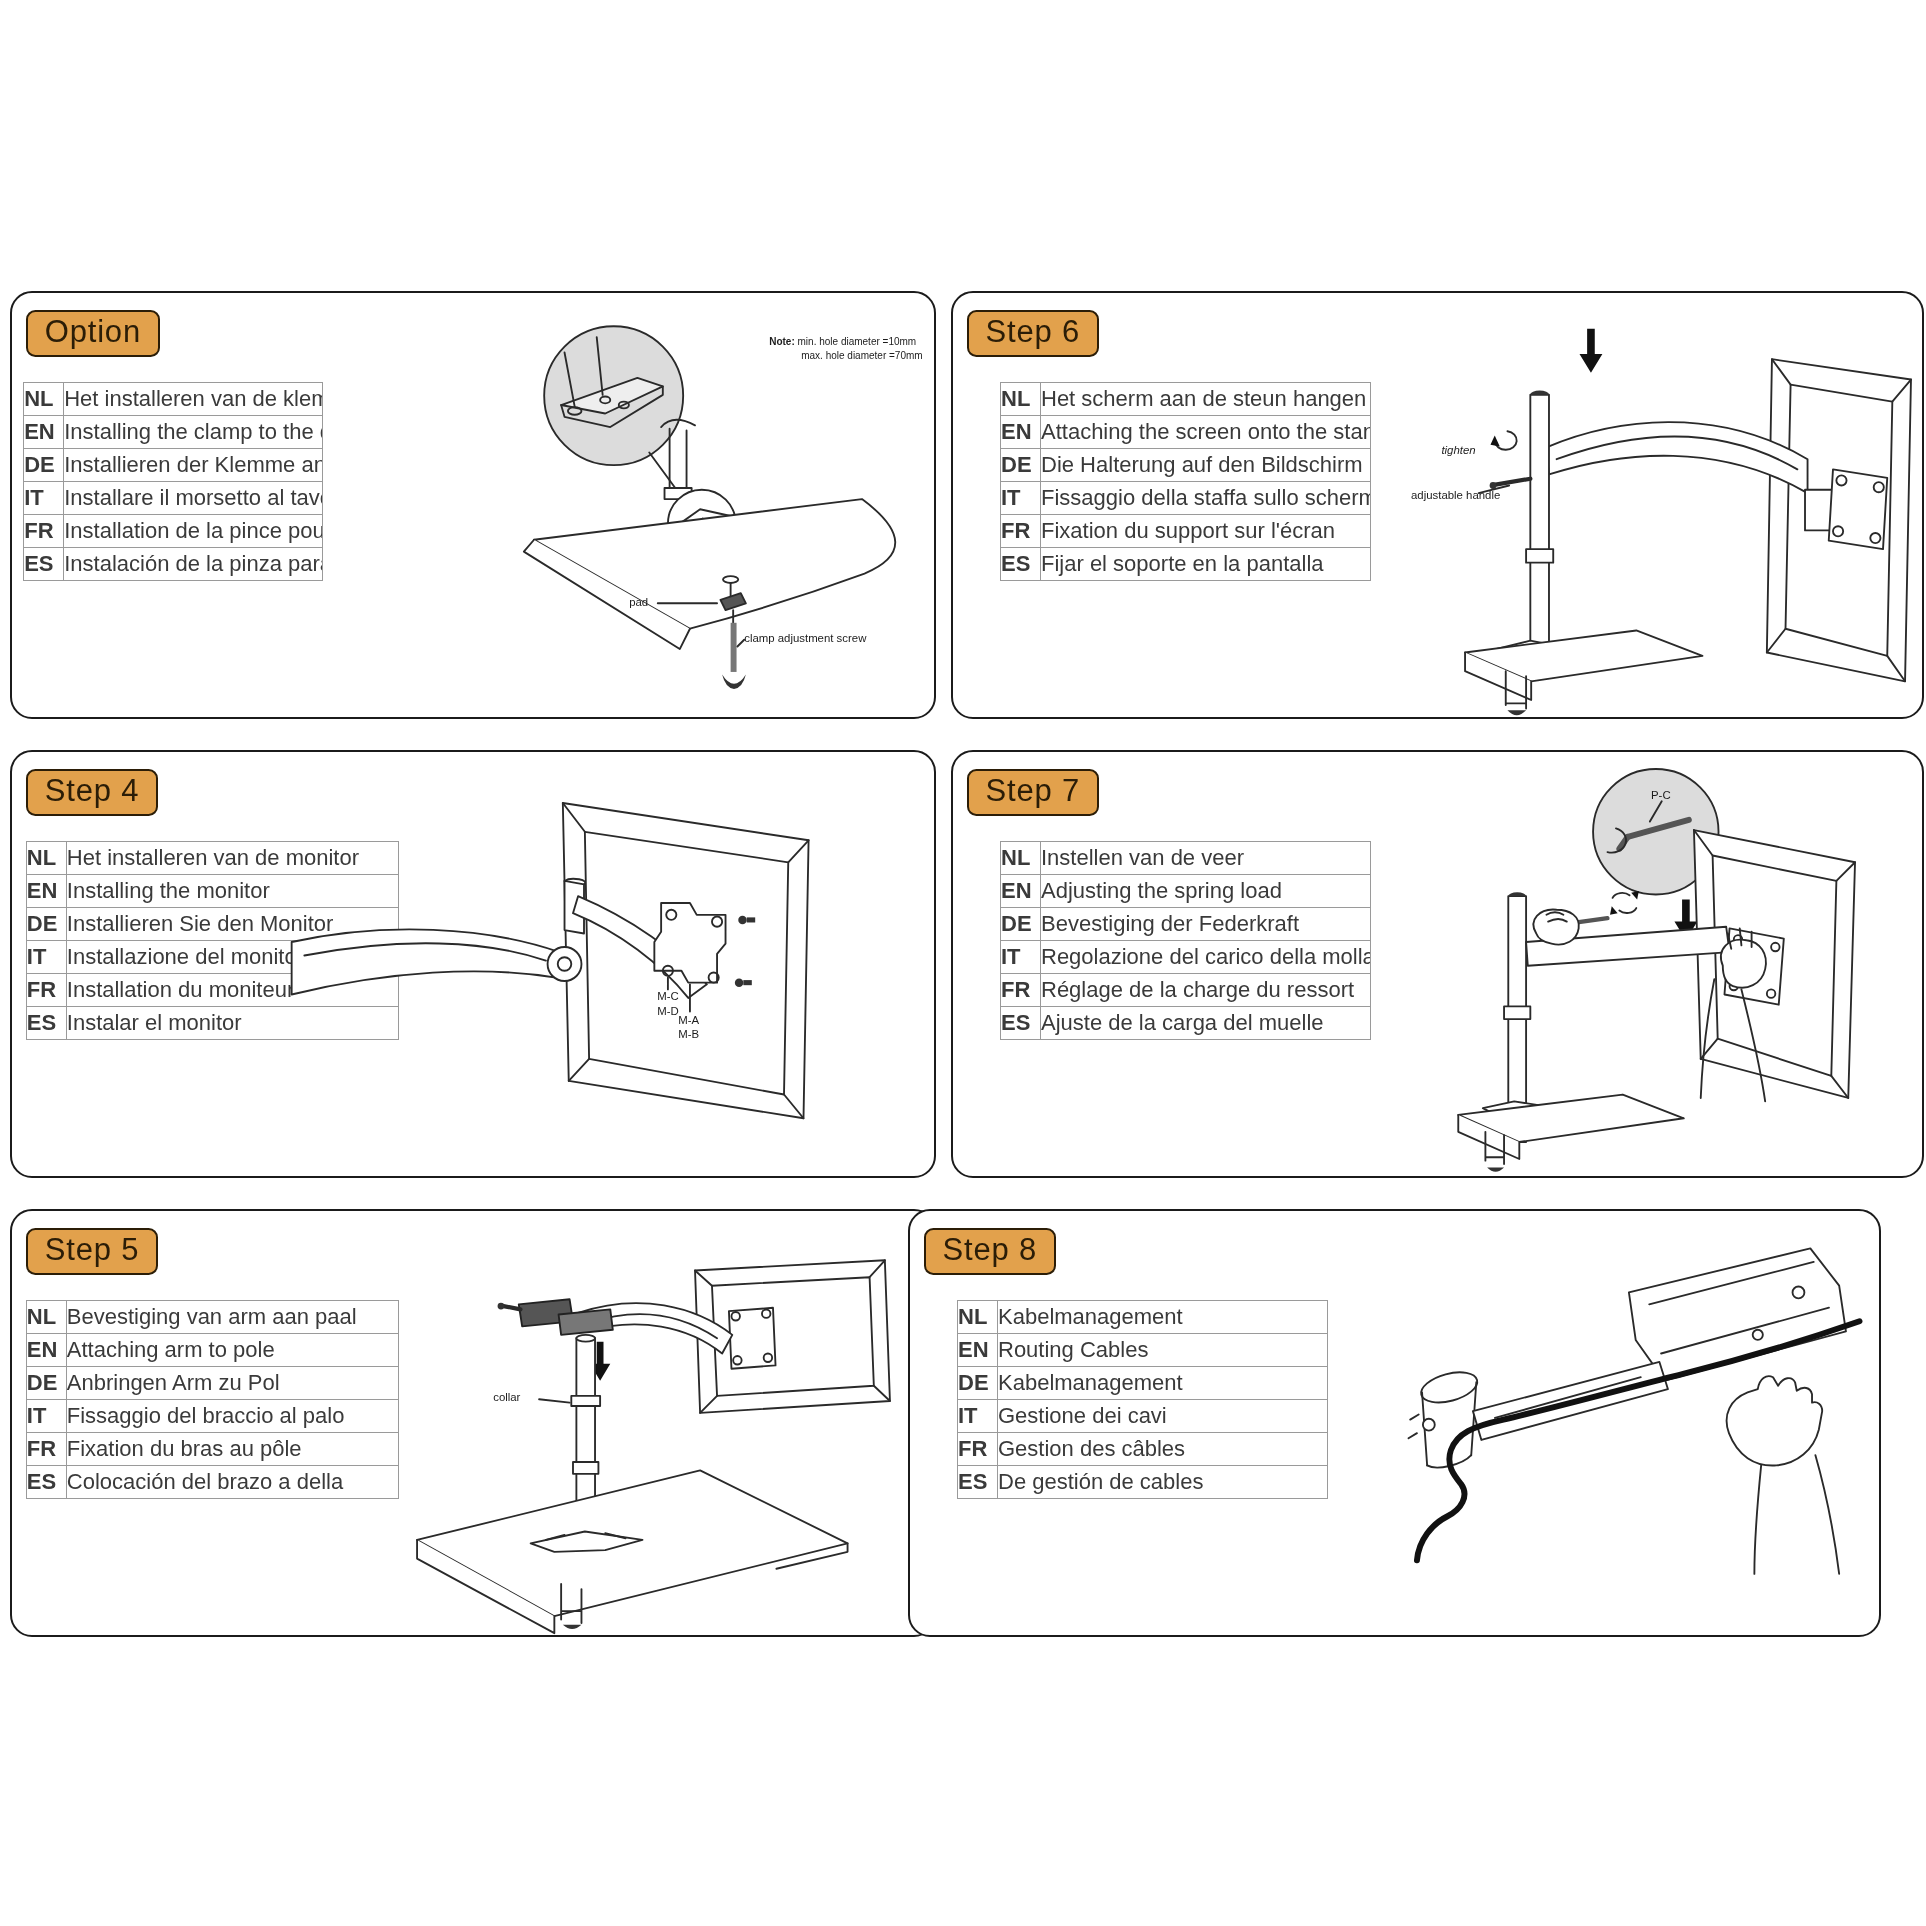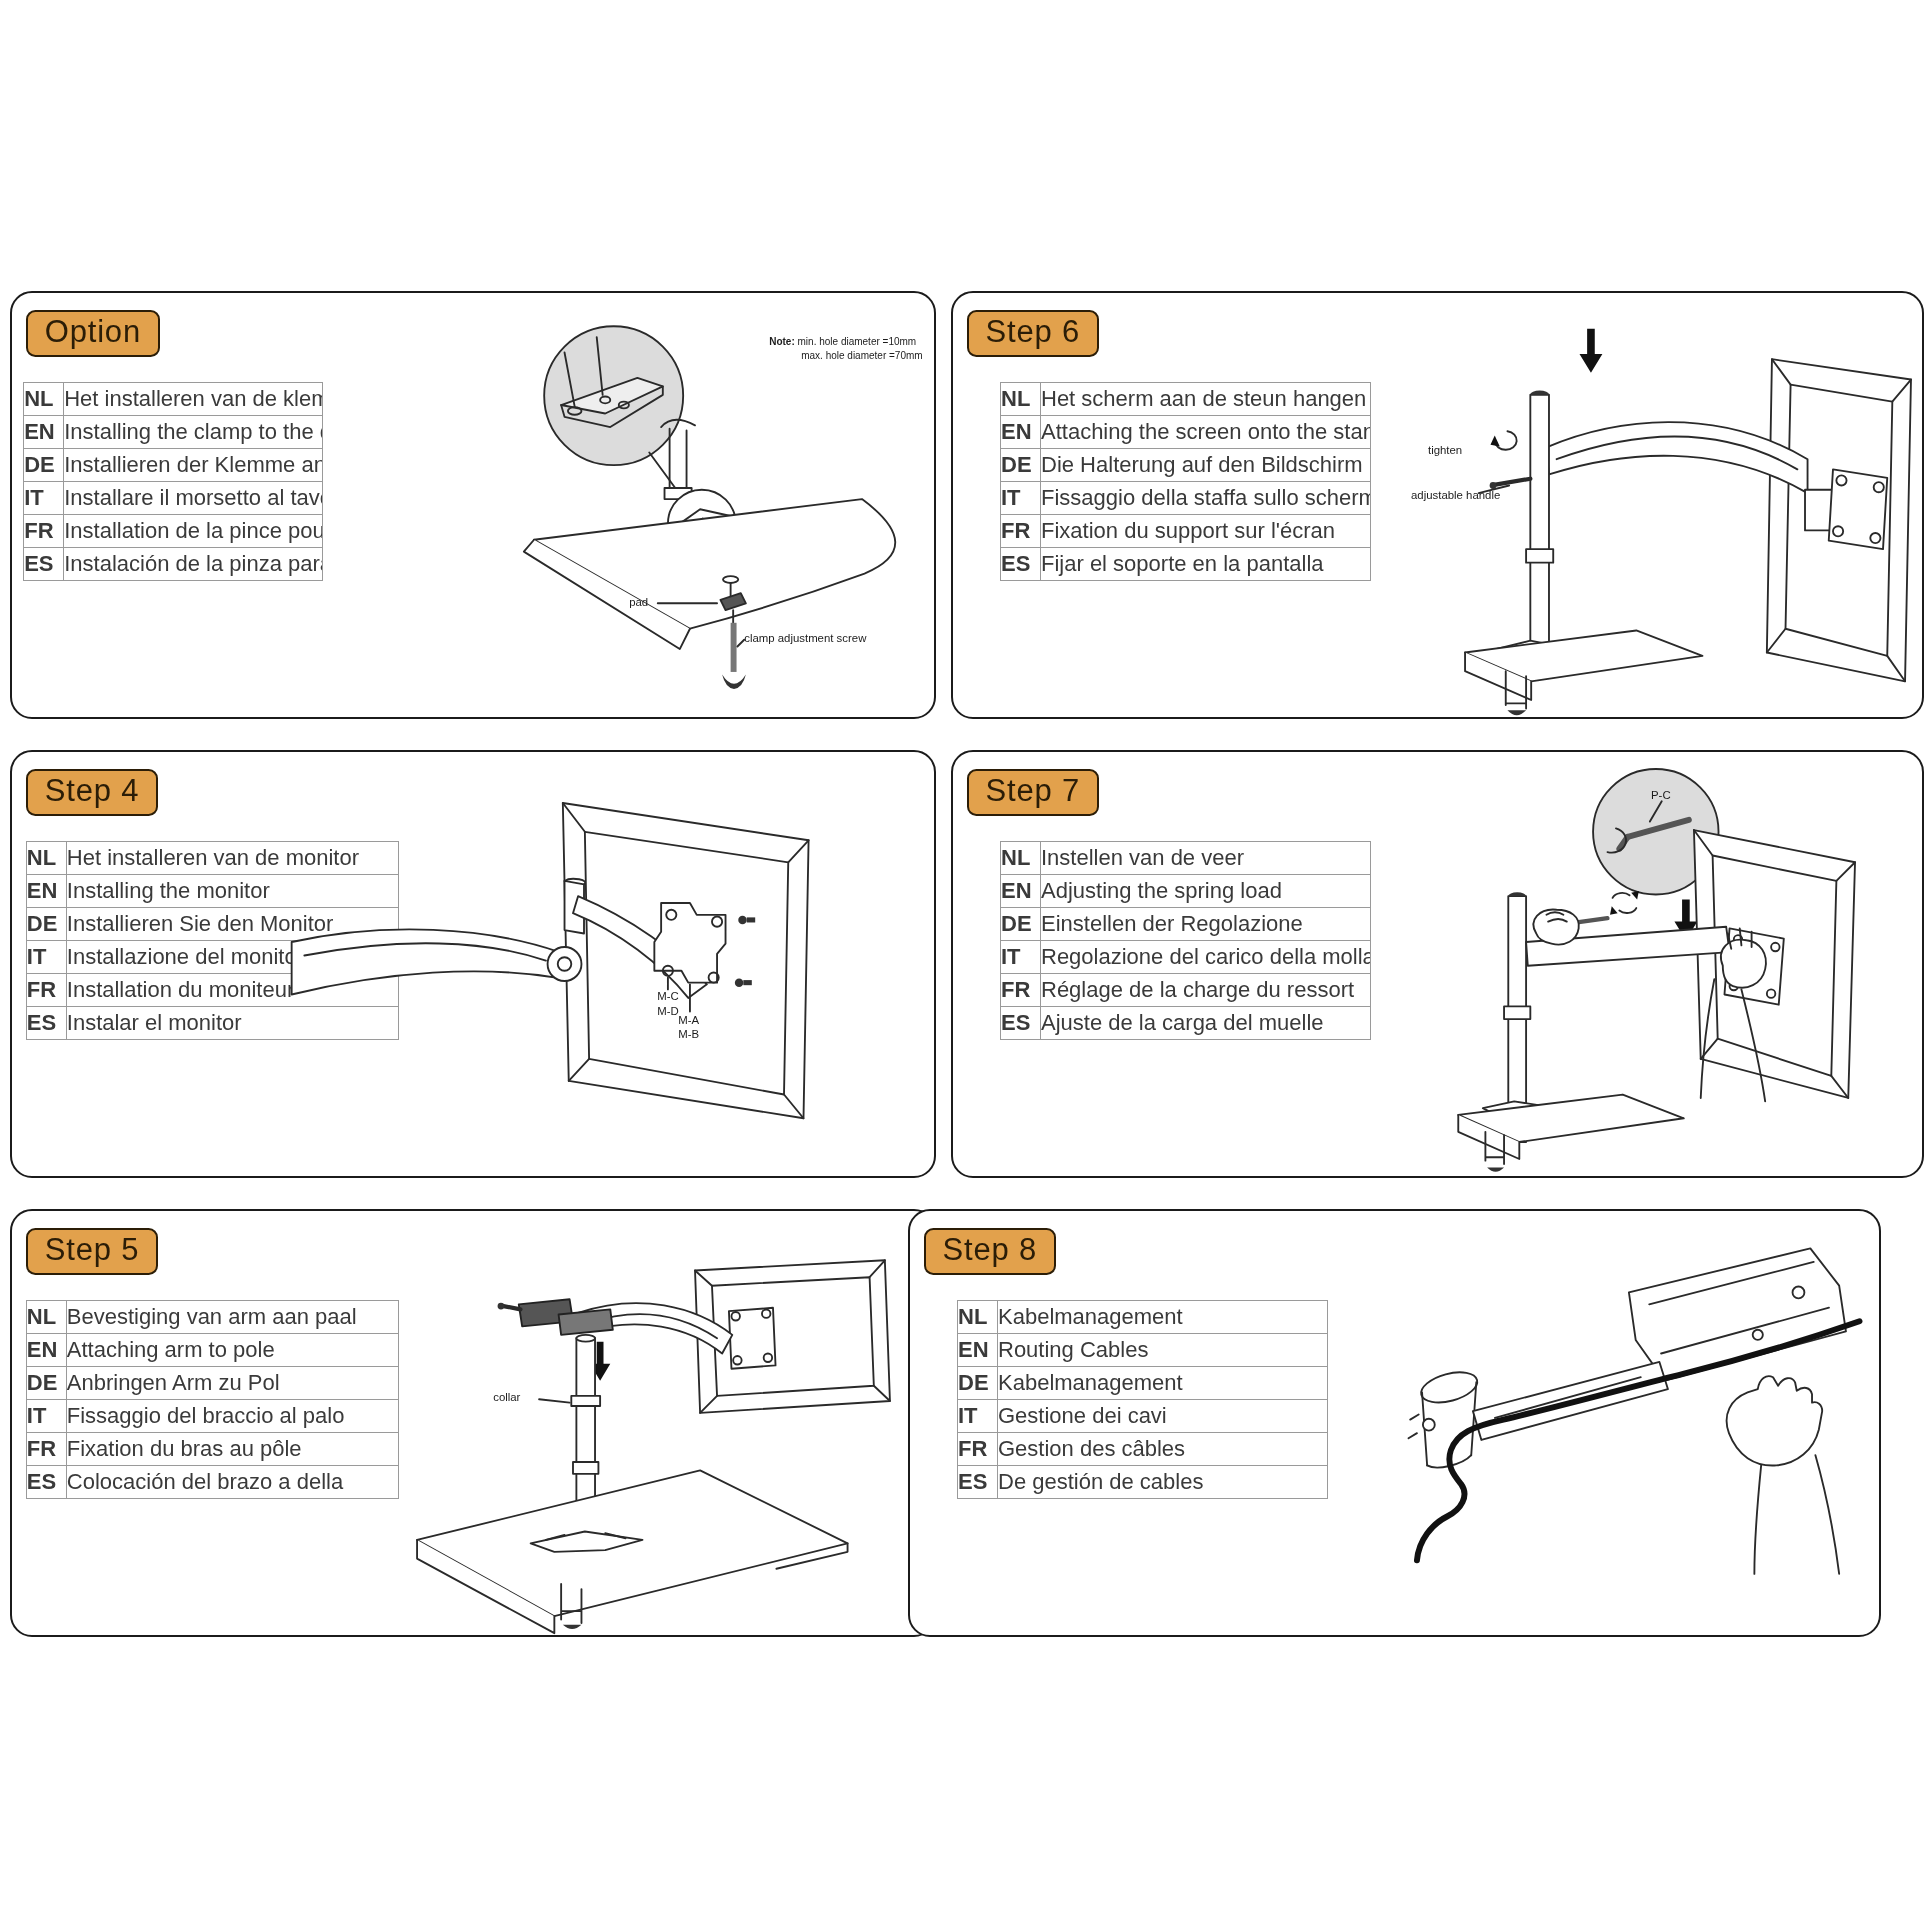--- a/index.html
+++ b/index.html
@@ -21,21 +21,21 @@
   .left-col  table.ltable{left:13.6px;width:373px;}
   .right-col table.ltable{left:47px;width:371px;}
   #panel-option table.ltable{left:11px;width:300px;}
   table.ltable td{border:0.8px solid #9a9a9a;height:32px;font-size:22px;color:#3a3a3a;padding:0;
                   overflow:hidden;white-space:nowrap;}
   td.lang{width:39px;text-align:left;font-weight:bold;color:#1f1f1f;}
   td.txt{padding-left:11px;}
 
   svg.ill{position:absolute;left:0;top:0;width:100%;height:100%;display:block;}
   .ill-label{position:absolute;font-size:11.4px;color:#1c1c1c;line-height:1.15;white-space:nowrap;}
-  .lbl-right{text-align:left;}
+  .lbl-right{text-align:center;font-style:italic;}
   .note{position:absolute;left:757px;top:42px;font-size:10px;color:#1c1c1c;line-height:1.35;}
   .note .nb{font-weight:bold;}
   .note .indent{margin-left:32px;}
 </style>
 </head>
 <body>
 
 <div class="page">
 
   <div class="panel left-col" id="panel-option">
@@ -239,21 +239,21 @@
           <tr>
             <td class="lang">NL</td>
             <td class="txt">Instellen van de veer</td>
           </tr>
       <tr>
             <td class="lang">EN</td>
             <td class="txt">Adjusting the spring load</td>
           </tr>
       <tr>
             <td class="lang">DE</td>
-            <td class="txt">Einstellen der Regolazione</td>
+            <td class="txt">Bevestiging der Federkraft</td>
           </tr>
       <tr>
             <td class="lang">IT</td>
             <td class="txt">Regolazione del carico della molla</td>
           </tr>
       <tr>
             <td class="lang">FR</td>
             <td class="txt">Réglage de la charge du ressort</td>
           </tr>
       <tr>

